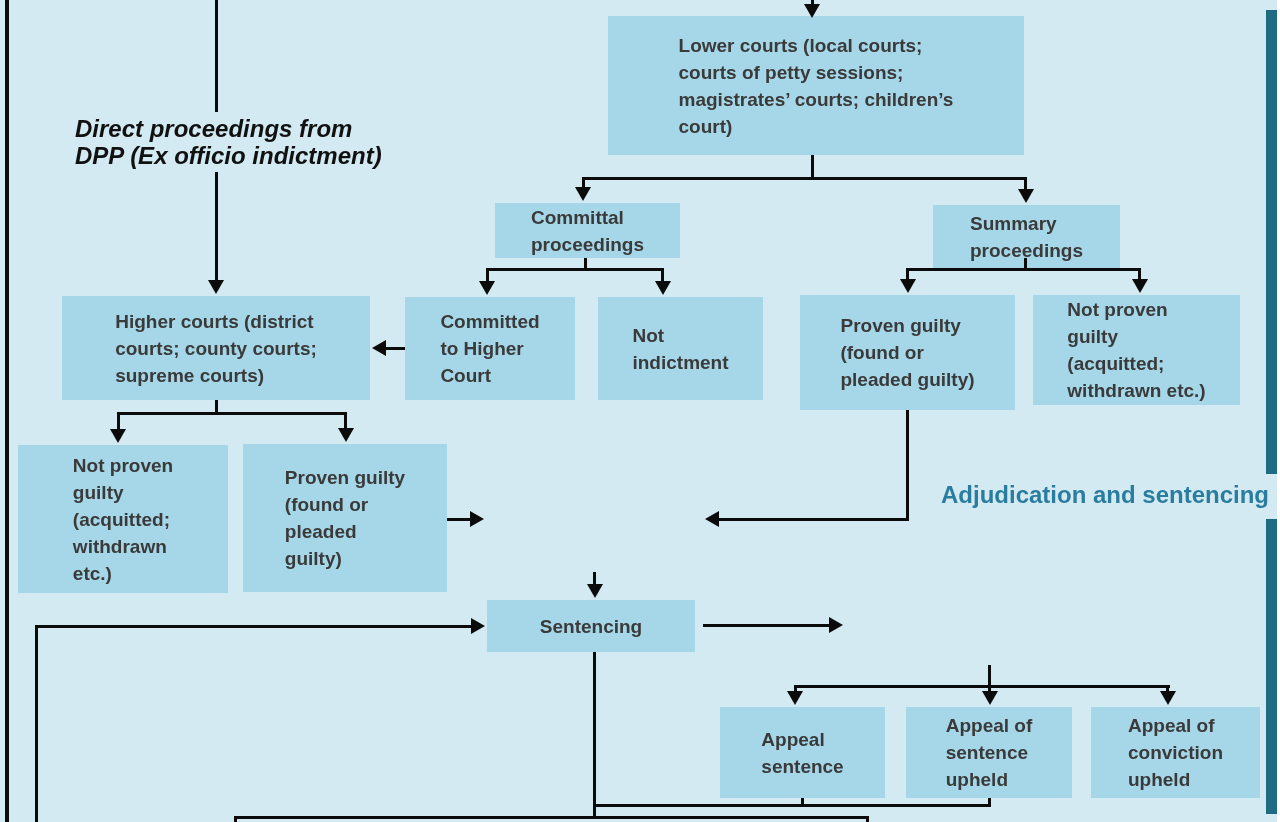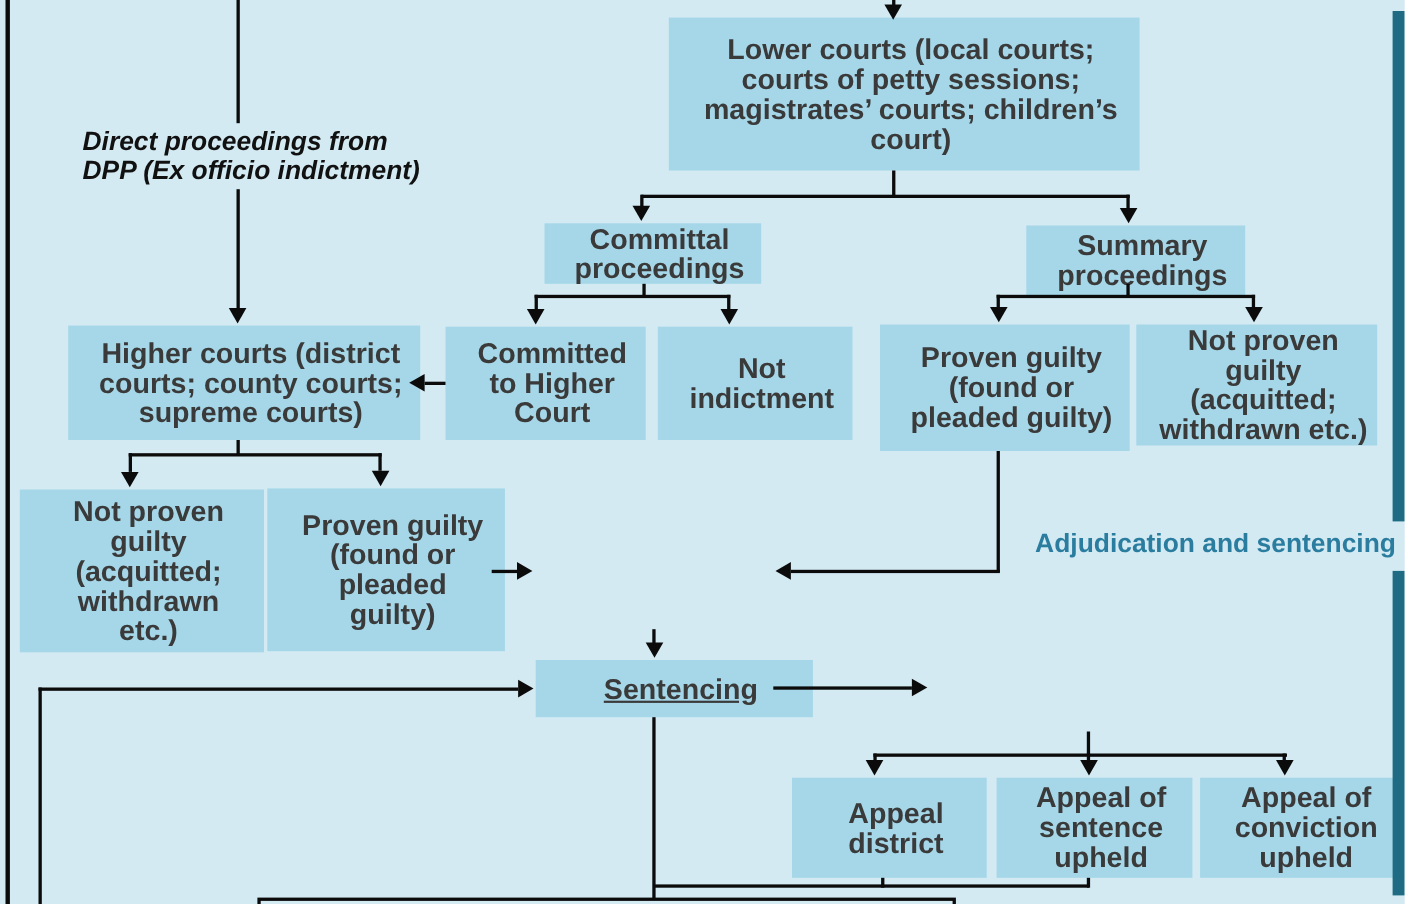--- a/index.html
+++ b/index.html
@@ -4,23 +4,23 @@
 <style>
   html,body{margin:0;padding:0;background:#ffffff;}
   #canvas{
     position:relative;width:1280px;height:822px;overflow:hidden;
     background:var(--background,#d3eaf3);
     font-family:"Liberation Sans", sans-serif;
   }
   .box{
     position:absolute;background:var(--box_fill,#a5d7e8);
     color:var(--box_text,#3a3a3a);
-    font-weight:bold;font-size:26px;line-height:27px;text-align:center;
+    font-weight:bold;font-size:19px;line-height:27px;
     display:flex;align-items:center;justify-content:center;
-    white-space:pre-line;z-index:2;padding-left:12px;
+    white-space:pre-line;z-index:2;
   }
   .hl,.vl{position:absolute;background:var(--line,#0b0b0b);z-index:3;}
   .hl{height:3px;} .vl{width:3px;}
   .ad{position:absolute;width:0;height:0;z-index:3;
       border-left:8px solid transparent;border-right:8px solid transparent;
       border-top:14px solid var(--line,#0b0b0b);}
   .al{position:absolute;width:0;height:0;z-index:3;
       border-top:8px solid transparent;border-bottom:8px solid transparent;
       border-right:14px solid var(--line,#0b0b0b);}
   .ar{position:absolute;width:0;height:0;z-index:3;
@@ -75,23 +75,23 @@
 withdrawn etc.)</div>
   <div class="box" style="left:18px;top:445px;width:210px;height:148px;">Not proven
 guilty
 (acquitted;
 withdrawn
 etc.)</div>
   <div class="box" style="left:243px;top:444px;width:204px;height:148px;">Proven guilty
 (found or
 pleaded
 guilty)</div>
-  <div class="box" style="left:487px;top:600px;width:240px;height:52px;text-decoration:underline;">Sentencing</div>
+  <div class="box" style="left:487px;top:600px;width:208px;height:52px;">Sentencing</div>
   <div class="box" style="left:720px;top:707px;width:165px;height:91px;">Appeal
-district</div>
+sentence</div>
   <div class="box" style="left:906px;top:707px;width:166px;height:91px;">Appeal of
 sentence
 upheld</div>
   <div class="box" style="left:1091px;top:707px;width:169px;height:91px;">Appeal of
 conviction
 upheld</div>
 
   <div class="note" style="left:70px;top:112px;">Direct proceedings from
 DPP (Ex officio indictment)</div>
   <div class="section" style="left:941px;top:481px;">Adjudication and sentencing</div>

